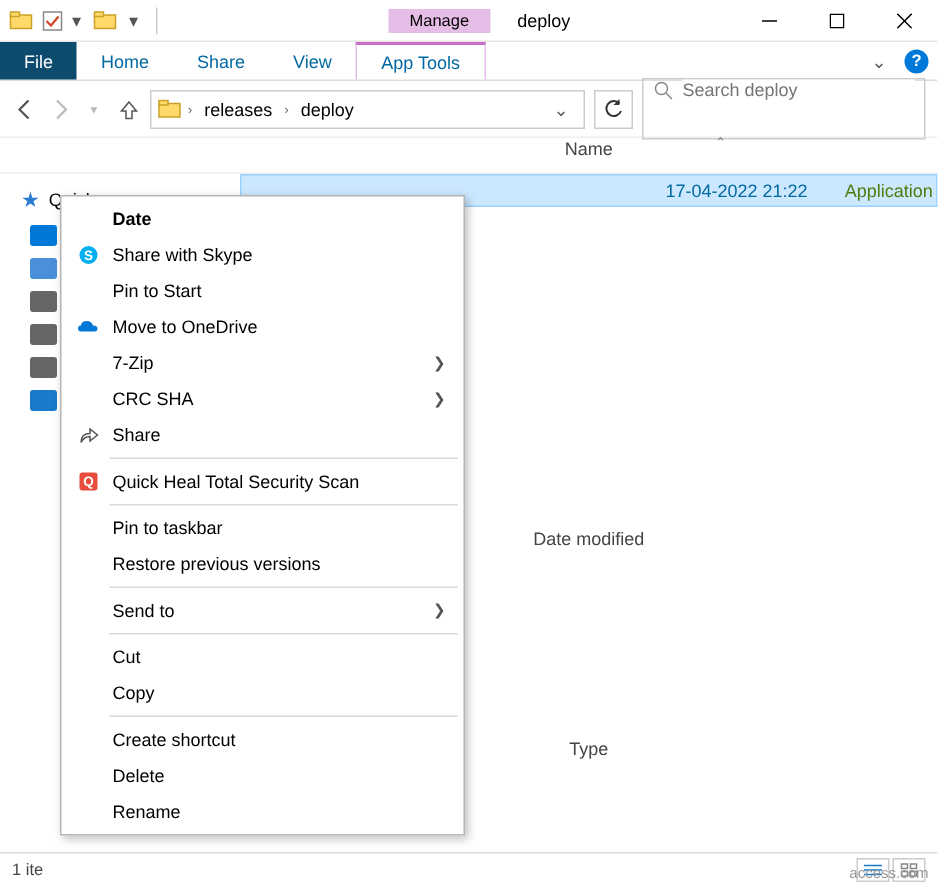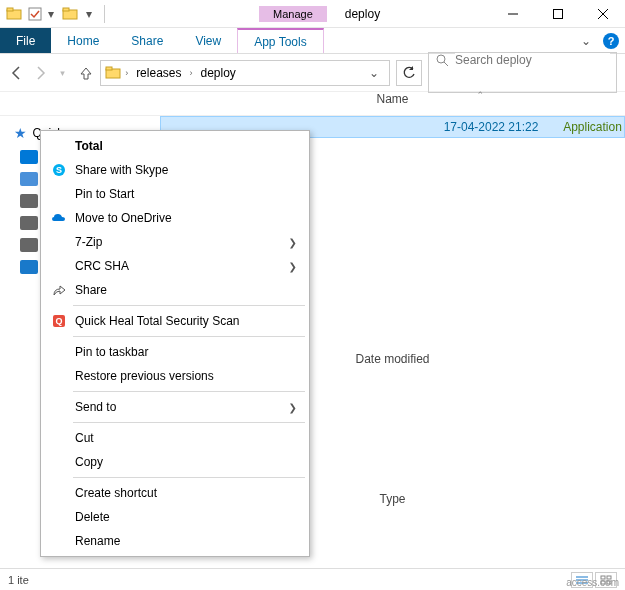--- a/index.html
+++ b/index.html
@@ -213,21 +213,21 @@
   <div class="content">
     <div class="row">
       <div class="cell-name"></div>
       <div class="cell-date">17-04-2022 21:22</div>
       <div class="cell-type">Application</div>
     </div>
   </div>
 </div>
 
 <div class="ctx">
-  <div class="ctx-item bold">Total</div>
+  <div class="ctx-item bold">Date</div>
   <div class="ctx-item">
     <span class="ctx-icon">
       <svg width="14" height="14">
           <circle cx="7" cy="7" r="6" fill="#00aff0"></circle>
           <text x="7" y="10" text-anchor="middle" font-size="9" fill="#fff" font-weight="bold">S</text>
         </svg>
     </span>
     <span>Share with Skype</span>
   </div>
   <div class="ctx-item">Pin to Start</div>

